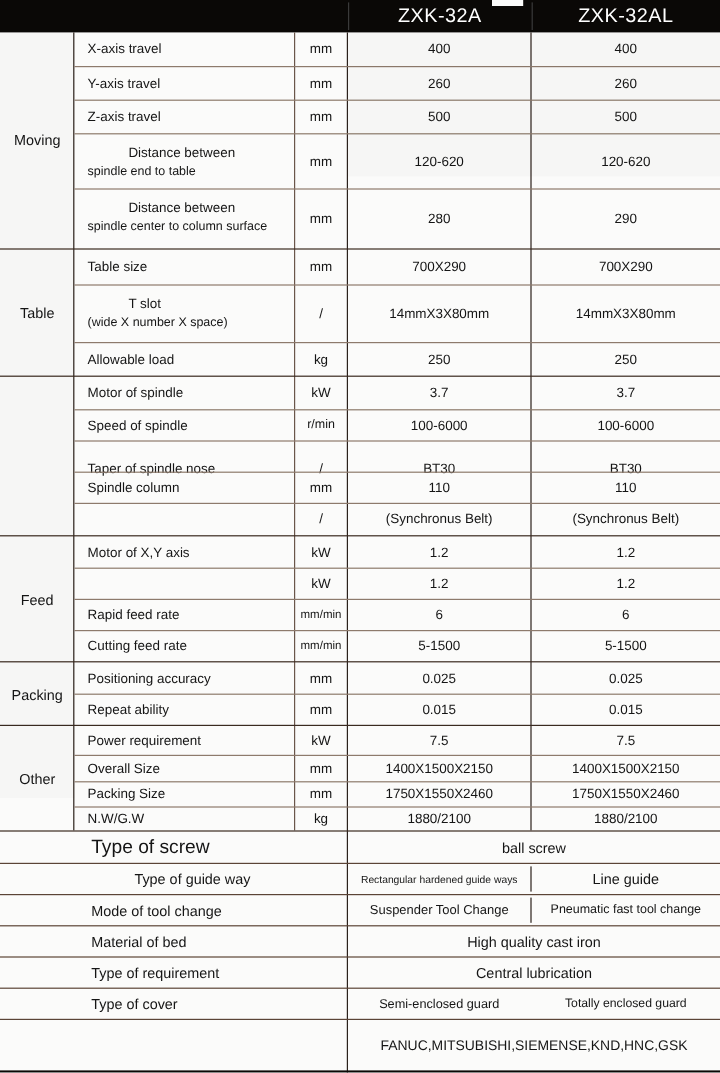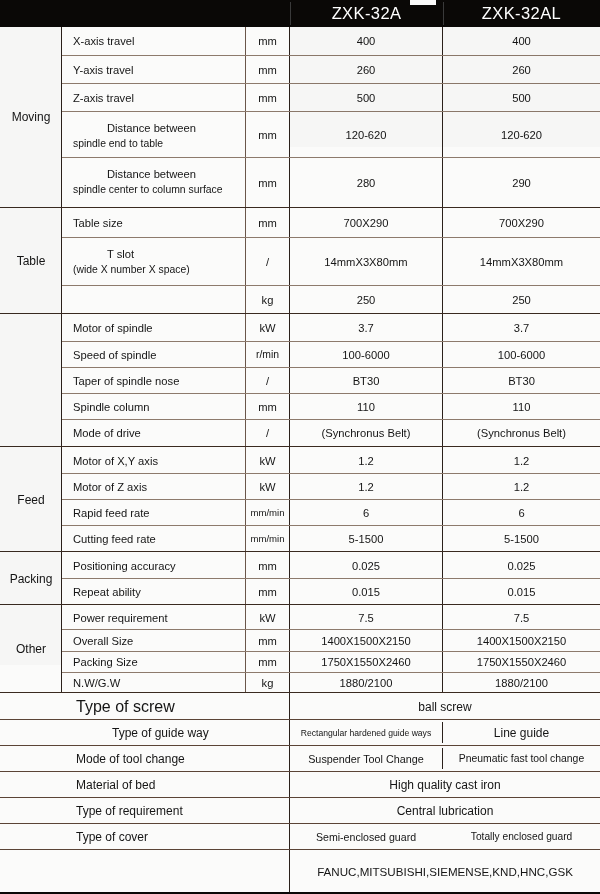--- a/index.html
+++ b/index.html
@@ -223,20 +223,21 @@
         <span class="l1">T slot</span>
         <span class="l2">(wide X number X space)</span>
       </div>
       <div class="cell center" style="left:246px; width:43px;  height:47px;">/</div>
       <div class="cell center" style="left:290px; width:152px; height:47px;">14mmX3X80mm</div>
       <div class="cell center" style="left:443px; width:157px; height:47px;">14mmX3X80mm</div>
     </div>
     <div class="hr thin short62" style="top:258px;"></div>
 
     <div class="row" style="top:259px; height:27px;">
+      <div class="cell left" style="left:62px;  width:183px; height:27px;">Allowable load</div>
       <div class="cell center" style="left:246px; width:43px;  height:27px;">kg</div>
       <div class="cell center" style="left:290px; width:152px; height:27px;">250</div>
       <div class="cell center" style="left:443px; width:157px; height:27px;">250</div>
     </div>
 
     <div class="catcell" style="top:182px; height:104px;text-align:right;">Table</div>
     <div class="hr sect short0" style="top:286px;"></div>
 
     <div class="row" style="top:288px; height:26px;">
       <div class="cell left" style="left:62px;  width:183px; height:26px;">Motor of spindle</div>
@@ -247,55 +248,53 @@
     <div class="hr thin short62" style="top:314px;"></div>
 
     <div class="row" style="top:315px; height:25px;">
       <div class="cell left" style="left:62px;  width:183px; height:25px;">Speed of spindle</div>
       <div class="cell center" style="left:246px; width:43px;  height:25px; font-size:10.4px;">r/min</div>
       <div class="cell center" style="left:290px; width:152px; height:25px;">100-6000</div>
       <div class="cell center" style="left:443px; width:157px; height:25px;">100-6000</div>
     </div>
     <div class="hr thin short62" style="top:340px;"></div>
 
-    <div class="row" style="top:341px; height:25px;">
+    <div class="row" style="top:351px; height:25px;">
       <div class="cell left" style="left:62px;  width:183px; height:25px;">Taper of spindle nose</div>
       <div class="cell center" style="left:246px; width:43px;  height:25px;">/</div>
       <div class="cell center" style="left:290px; width:152px; height:25px;">BT30</div>
       <div class="cell center" style="left:443px; width:157px; height:25px;">BT30</div>
     </div>
     <div class="hr thin short62" style="top:366px;"></div>
 
     <div class="row" style="top:367px; height:25px;">
       <div class="cell left" style="left:62px;  width:183px; height:25px;">Spindle column</div>
       <div class="cell center" style="left:246px; width:43px;  height:25px;">mm</div>
       <div class="cell center" style="left:290px; width:152px; height:25px;">110</div>
       <div class="cell center" style="left:443px; width:157px; height:25px;">110</div>
     </div>
     <div class="hr thin short62" style="top:392px;"></div>
 
     <div class="row" style="top:393px; height:26px;">
-      <div class="cell left" style="left:62px;  width:183px; height:26px;">Mode of drive</div>
       <div class="cell center" style="left:246px; width:43px;  height:26px;">/</div>
       <div class="cell center" style="left:290px; width:152px; height:26px;">(Synchronus Belt)</div>
       <div class="cell center" style="left:443px; width:157px; height:26px;">(Synchronus Belt)</div>
     </div>
 
     <div class="hr sect short0" style="top:419px;"></div>
 
     <div class="row" style="top:421px; height:25px;">
       <div class="cell left" style="left:62px;  width:183px; height:25px;">Motor of X,Y axis</div>
       <div class="cell center" style="left:246px; width:43px;  height:25px;">kW</div>
       <div class="cell center" style="left:290px; width:152px; height:25px;">1.2</div>
       <div class="cell center" style="left:443px; width:157px; height:25px;">1.2</div>
     </div>
     <div class="hr thin short62" style="top:446px;"></div>
 
     <div class="row" style="top:447px; height:25px;">
-      <div class="cell left" style="left:62px;  width:183px; height:25px;">Motor of Z axis</div>
       <div class="cell center" style="left:246px; width:43px;  height:25px;">kW</div>
       <div class="cell center" style="left:290px; width:152px; height:25px;">1.2</div>
       <div class="cell center" style="left:443px; width:157px; height:25px;">1.2</div>
     </div>
     <div class="hr thin short62" style="top:472px;"></div>
 
     <div class="row" style="top:473px; height:25px;">
       <div class="cell left" style="left:62px;  width:183px; height:25px;">Rapid feed rate</div>
       <div class="cell center" style="left:246px; width:43px;  height:25px; font-size:9.6px;">mm/min</div>
       <div class="cell center" style="left:290px; width:152px; height:25px;">6</div>

